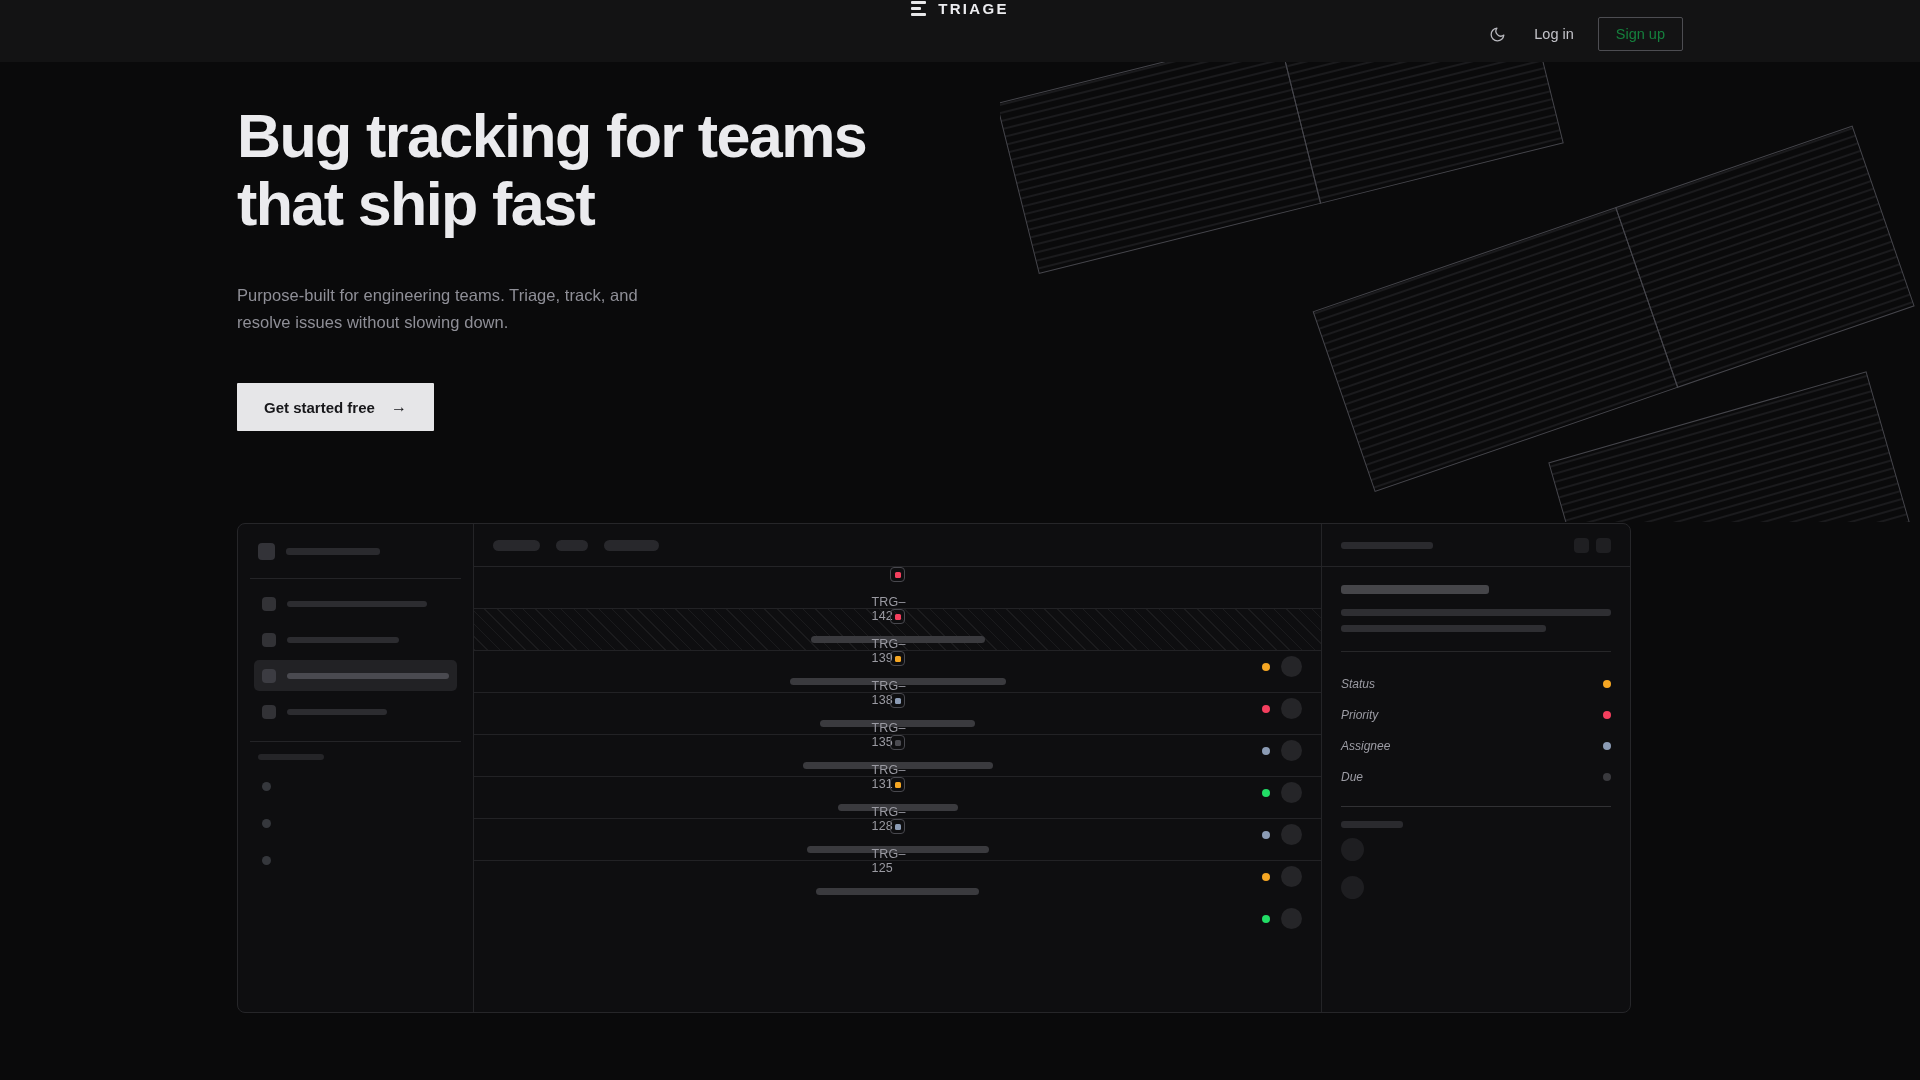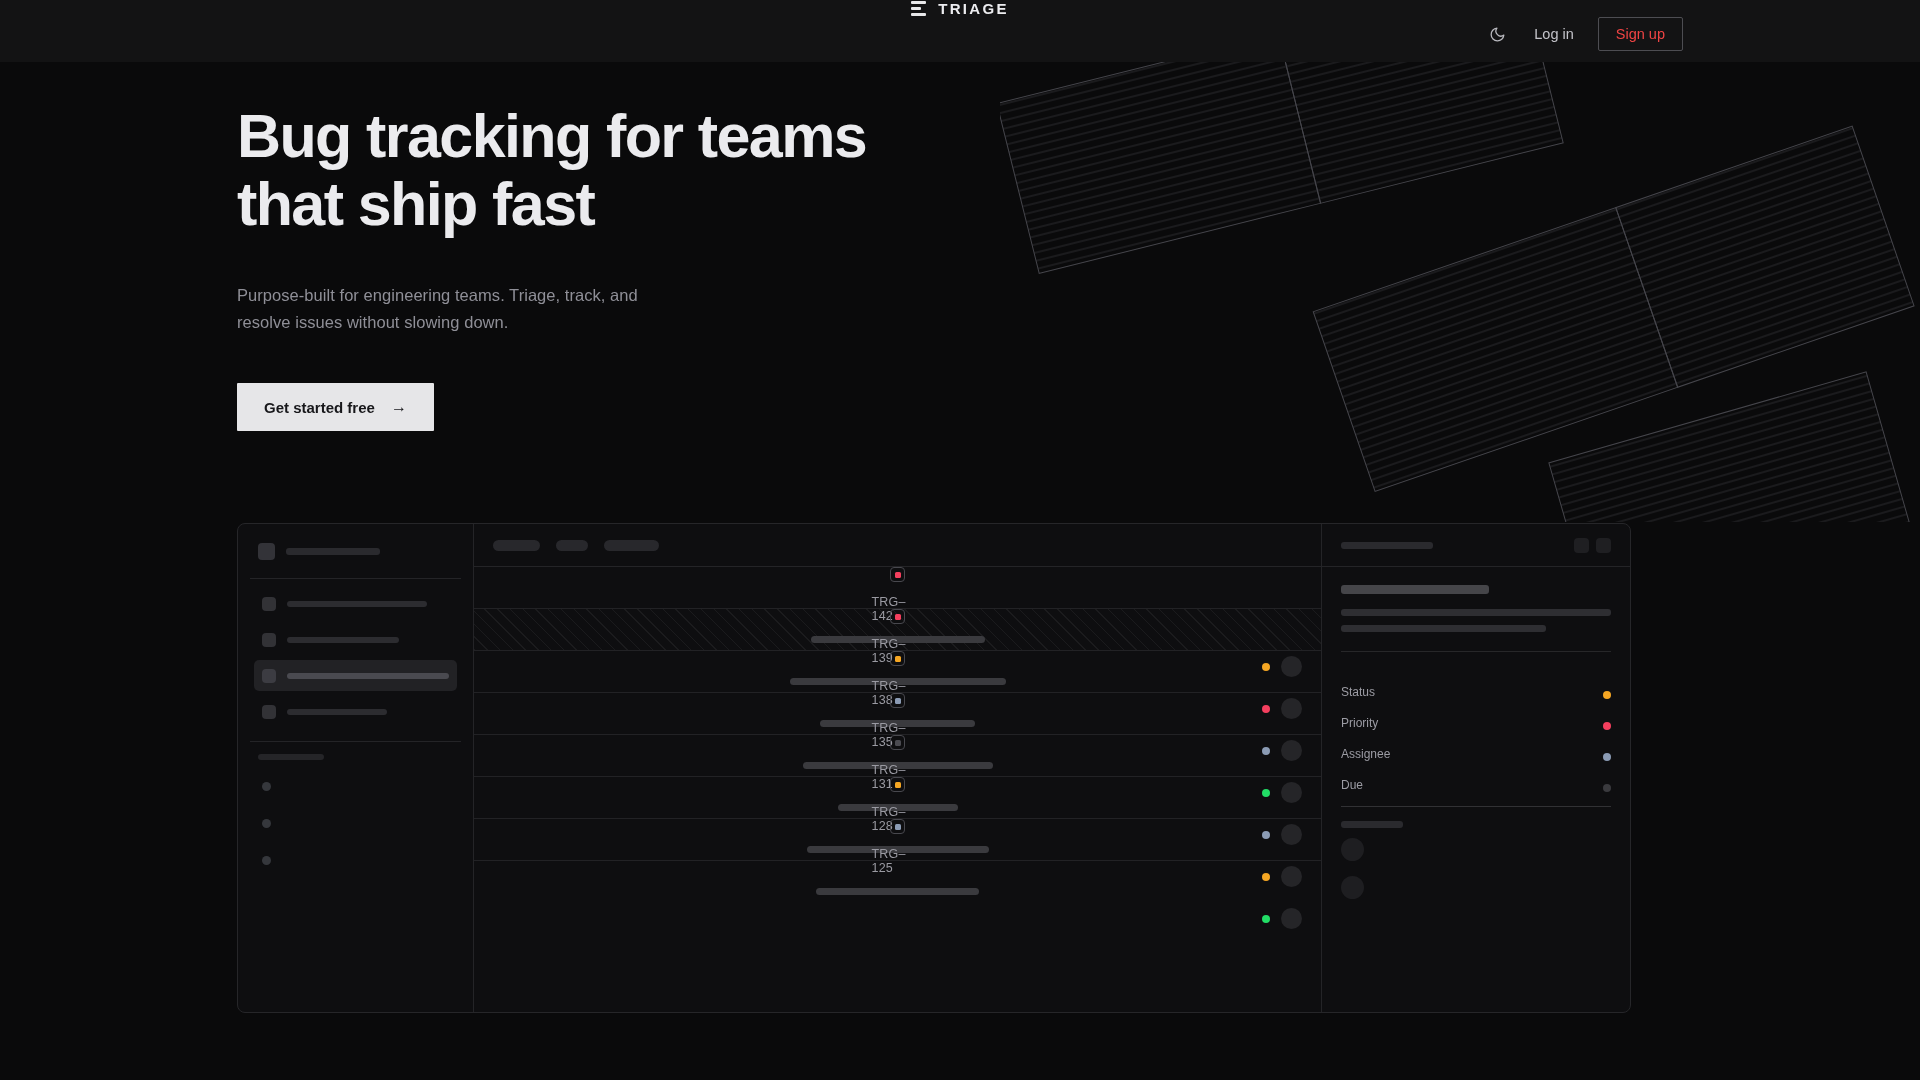--- a/index.html
+++ b/index.html
@@ -42,21 +42,21 @@
   .nav-right { margin-left:auto; display:flex; align-items:center; gap:24px; }
   .icon-btn {
     width:26px; height:26px; display:flex; align-items:center; justify-content:center;
     color:#b9b9bf; cursor:pointer; background:none; border:none;
   }
   .nav-link {
     color:#c3c3c9; font-size:14.5px; text-decoration:none; cursor:pointer;
     background:none; border:none; font-family:inherit;
   }
   .signup-btn {
-    border:1px solid #4d4d52; background:transparent; color:#ef4444;
+    border:1px solid #4d4d52; background:transparent; color:#15803d;
     font-size:14.5px; padding:8px 17px; cursor:pointer;
     font-family:inherit; border-radius:2px;
   }
 
   
   .hero { position:absolute; top:62px; left:237px; width:900px; z-index:2; }
   .hero-title {
     color:#ebebee; font-size:61px; font-weight:bold; line-height:1.12;
     letter-spacing:-1.6px; margin-top:40px; white-space:pre-line;
   }
@@ -136,21 +136,21 @@
 
   
   .mk-detail { width:308px; flex:none; display:flex; flex-direction:column; }
   .mk-dhead { height:43px; border-bottom:1px solid #242427; display:flex; align-items:center; padding:0 19px; flex:none; }
   .dh-btns { margin-left:auto; display:flex; gap:7px; }
   .dh-btn { width:15px; height:15px; border-radius:4px; background:#1f1f22; display:block; }
   .mk-dbody { padding:18px 19px 0 19px; }
   .d-lines { margin-top:15px; display:flex; flex-direction:column; gap:9px; }
   .d-div { height:1px; background:#272729; margin:19px 0 0 0; }
   .d-fields { margin-top:16px; }
-  .d-field { display:flex; align-items:flex-end; height:31px; }
+  .d-field { display:flex; align-items:center; height:31px;font-style:italic; }
   .d-label { color:#9c9ca4; font-size:12px; }
   .d-field .st-dot { margin-left:auto; }
   .d-foot-div { height:1px; background:#313134; margin-top:14px; }
   .d-foot { padding-top:14px; }
   .d-avs { margin-top:10px; display:flex; flex-direction:column; gap:15px; }
   .d-av { width:23px; height:23px; border-radius:50%; background:#1e1e21; display:block; }
 </style>
 </head>
 <body>
 

